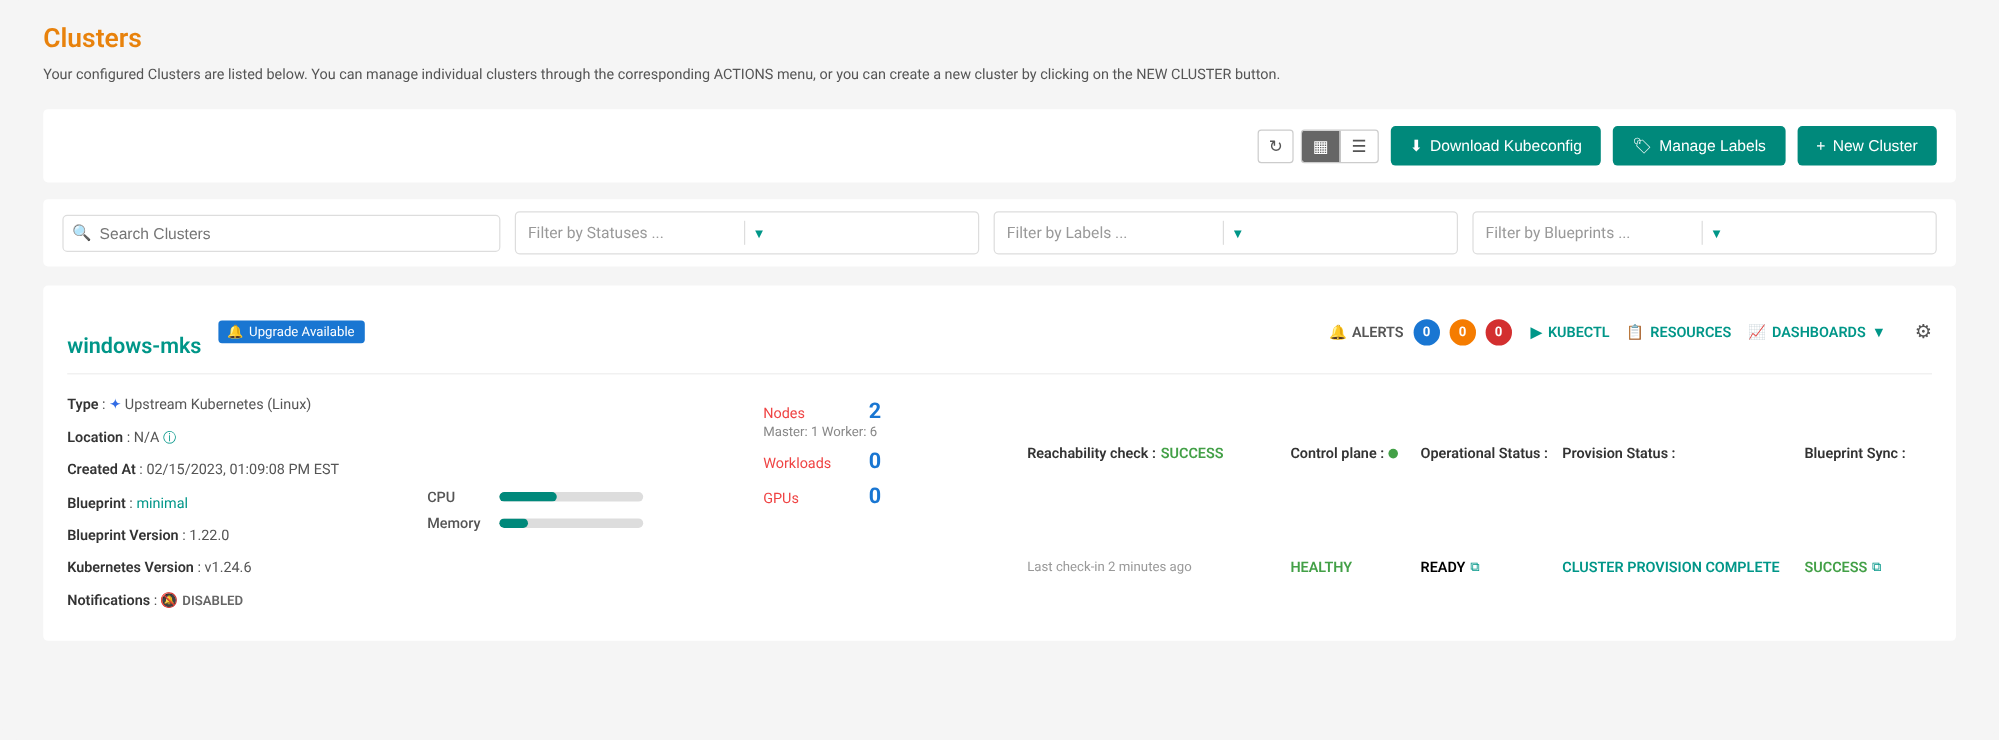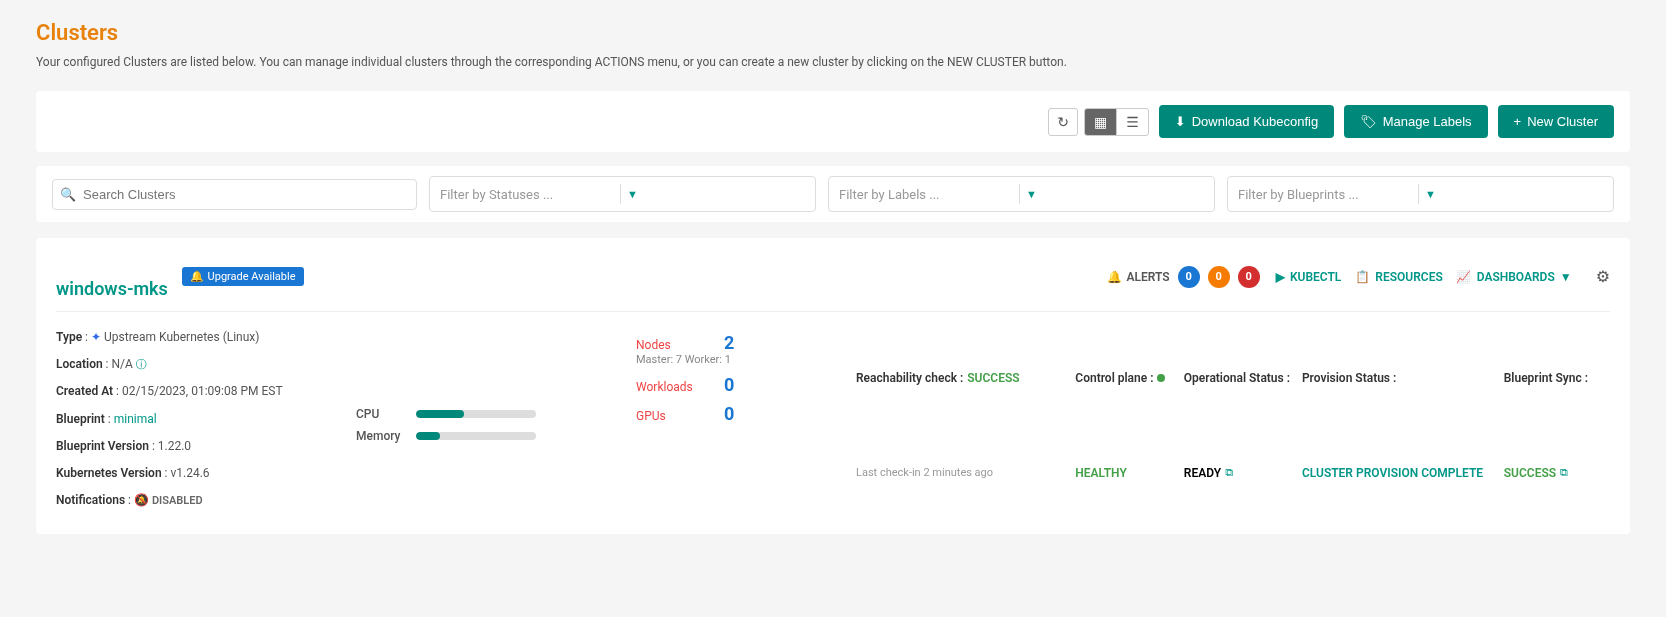--- a/index.html
+++ b/index.html
@@ -219,21 +219,21 @@
           </div>
         </div>
       </div>
 
       <div class="stats-col">
         <div>
           <div class="stat-row">
             <span class="stat-label">Nodes</span>
             <span class="stat-value">2</span>
           </div>
-          <div class="stat-sub">Master: 7   Worker: 1</div>
+          <div class="stat-sub">Master: 1   Worker: 6</div>
         </div>
         <div class="stat-row">
           <span class="stat-label">Workloads</span>
           <span class="stat-value">0</span>
         </div>
         <div class="stat-row">
           <span class="stat-label">GPUs</span>
           <span class="stat-value">0</span>
         </div>
       </div>

